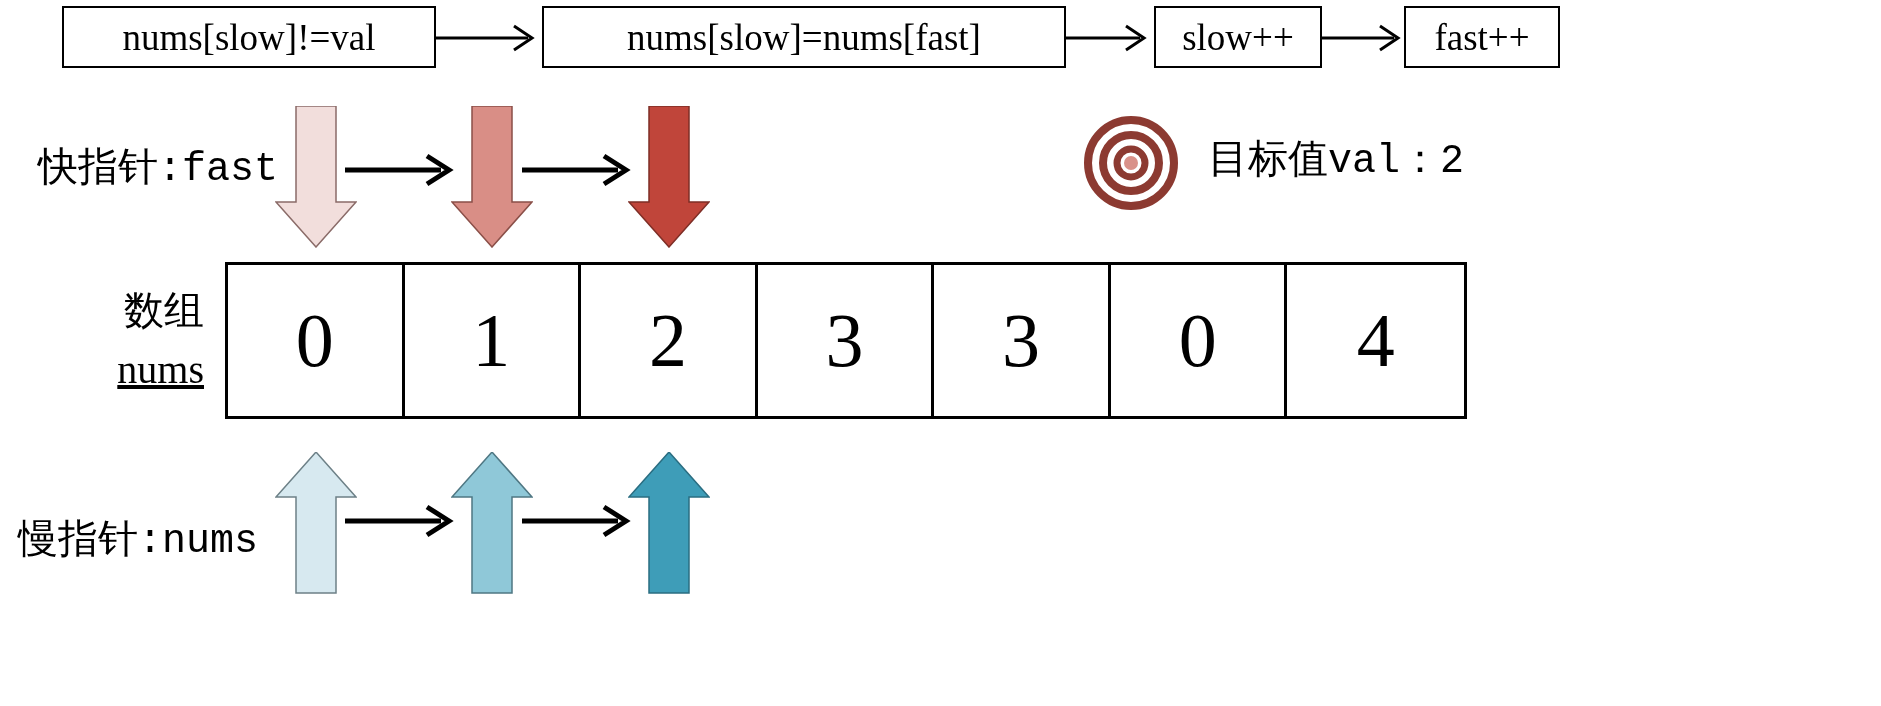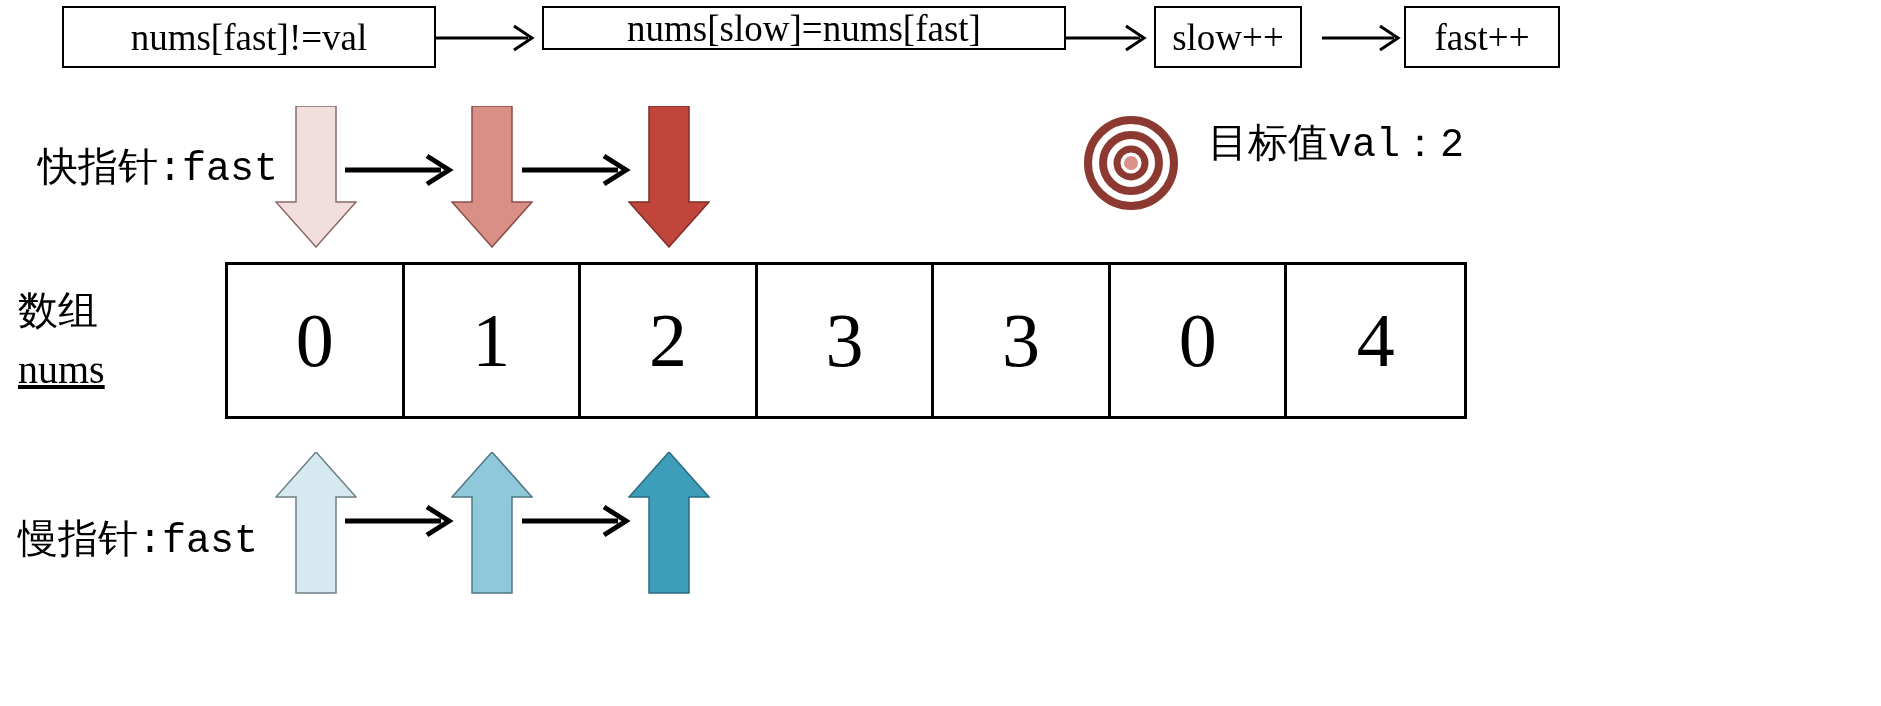--- a/index.html
+++ b/index.html
@@ -40,20 +40,21 @@
   .label {
     font-size: 40px;
     color: #000000;
     white-space: nowrap;
     line-height: 1.12;
   }
   .label-cjk {
     font-family: Liberation Mono, monospace;
   }
   .label-right {
+    text-align: right;
   }
 
   
   .array-wrap {
     position: absolute;
     display: flex;
     border: 3px solid #000000;
     box-sizing: border-box;
     background: #ffffff;
   }
@@ -76,38 +77,38 @@
 
   
   .ptr-arrow { position: absolute; }
 </style>
 </head>
 <body>
 
 <div id="canvas">
 
   <div class="flow-box abs" style="left:62px; top:6px; width:374px; height:62px;">
-    <span>nums[fast]!=val</span>
+    <span>nums[slow]!=val</span>
   </div>
 
   <svg class="conn" style="left:436px; top:22px;" width="106" height="32">
     <line x1="0" y1="16" x2="92" y2="16" stroke="#000" stroke-width="3"></line>
     <polyline points="78,4 96,16 78,28" fill="none" stroke="#000" stroke-width="3"></polyline>
   </svg>
 
-  <div class="flow-box abs" style="left:542px; top:6px; width:524px; height:44px;">
+  <div class="flow-box abs" style="left:542px; top:6px; width:524px; height:62px;">
     <span>nums[slow]=nums[fast]</span>
   </div>
 
   <svg class="conn" style="left:1066px; top:22px;" width="88" height="32">
     <line x1="0" y1="16" x2="74" y2="16" stroke="#000" stroke-width="3"></line>
     <polyline points="60,4 78,16 60,28" fill="none" stroke="#000" stroke-width="3"></polyline>
   </svg>
 
-  <div class="flow-box abs" style="left:1154px; top:6px; width:148px; height:62px;">
+  <div class="flow-box abs" style="left:1154px; top:6px; width:168px; height:62px;">
     <span>slow++</span>
   </div>
 
   <svg class="conn" style="left:1322px; top:22px;" width="86" height="32">
     <line x1="0" y1="16" x2="72" y2="16" stroke="#000" stroke-width="3"></line>
     <polyline points="58,4 76,16 58,28" fill="none" stroke="#000" stroke-width="3"></polyline>
   </svg>
 
   <div class="flow-box abs" style="left:1404px; top:6px; width:156px; height:62px;">
     <span>fast++</span>
@@ -133,21 +134,21 @@
     <line x1="0" y1="17" x2="96" y2="17" stroke="#000" stroke-width="5"></line>
     <polyline points="82,3 104,17 82,31" fill="none" stroke="#000" stroke-width="5"></polyline>
   </svg>
 
   <svg class="bullseye" style="left:1084px; top:116px;" width="94" height="94">
     <circle cx="47" cy="47" r="43" fill="none" stroke="#8c3a31" stroke-width="8"></circle>
     <circle cx="47" cy="47" r="28" fill="none" stroke="#8c3a31" stroke-width="8"></circle>
     <circle cx="47" cy="47" r="14" fill="none" stroke="#8c3a31" stroke-width="7"></circle>
     <circle cx="47" cy="47" r="7" fill="#d99189"></circle>
   </svg>
-  <div class="label label-cjk abs" style="left:1208px; top:124px;">目标值val：2</div>
+  <div class="label label-cjk abs" style="left:1208px; top:140px;">目标值val：2</div>
 
   <div class="label label-cjk label-right abs" style="left:18px; top:292px; width:186px;">数组</div>
   <div class="label label-right abs" style="left:18px; top:348px; width:186px;text-decoration:underline;">nums</div>
 
   <div class="array-wrap" id="array-wrap" style="left:225px; top:262px; width:1242px; height:157px;">
       <div class="array-cell">0</div>
       <div class="array-cell">1</div>
       <div class="array-cell">2</div>
       <div class="array-cell">3</div>
       <div class="array-cell">3</div>
@@ -167,15 +168,15 @@
 
   <svg class="conn" style="left:345px; top:504px;" width="114" height="34">
     <line x1="0" y1="17" x2="96" y2="17" stroke="#000" stroke-width="5"></line>
     <polyline points="82,3 104,17 82,31" fill="none" stroke="#000" stroke-width="5"></polyline>
   </svg>
   <svg class="conn" style="left:522px; top:504px;" width="114" height="34">
     <line x1="0" y1="17" x2="96" y2="17" stroke="#000" stroke-width="5"></line>
     <polyline points="82,3 104,17 82,31" fill="none" stroke="#000" stroke-width="5"></polyline>
   </svg>
 
-  <div class="label label-cjk abs" style="left:18px; top:520px;">慢指针:fast</div>
+  <div class="label label-cjk abs" style="left:18px; top:520px;">慢指针:nums</div>
 
 </div>
 
 </body></html>

